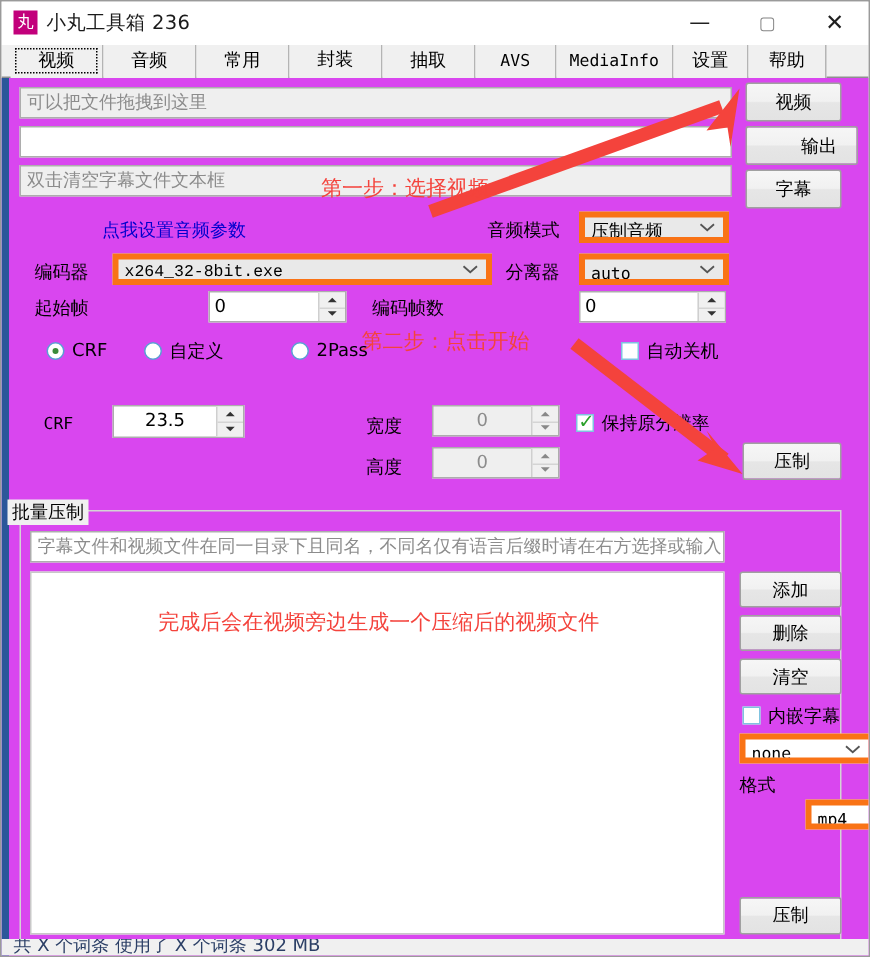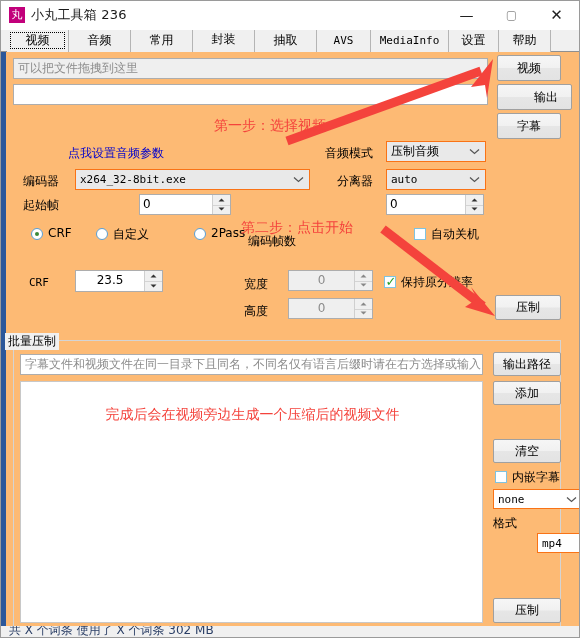--- a/index.html
+++ b/index.html
@@ -90,21 +90,21 @@
   .tab.mono { font-family: "DejaVu Sans Mono", "Liberation Mono", monospace; font-size: 11px; }
   .tab.selected .focusring {
     position: absolute; left: 3px; top: 2px; right: 3px; bottom: 3px;
     border: 1px dotted #000;
   }
   .tab.selected { background: #f0f0f0; }
 
   .clientarea {
     position: absolute; left: 0; top: 51px;
     width: 580px; height: 587px;
-    background: #fdba74;
+    background: #d946ef;
   }
   .leftrail {
     position: absolute; left: 0; top: 0;
     width: 5px; height: 587px;
     background: #2b579a;
   }
 
   
   .textbox {
     position: absolute;
@@ -129,21 +129,21 @@
     background: linear-gradient(to bottom, #f6f6f6 0%, #f1f1f1 48%, #e6e6e6 52%, #e3e3e3 100%);
     font-size: 12px;
     text-align: center;
     color: #000;
     cursor: default;
   }
 
   .combo {
     position: absolute;
     box-sizing: border-box;
-    border: 1px solid #f97316;
+    border: 4px solid #f97316;
     background: #e9e9e9;
     font-size: 12px;
     color: #000;
     padding: 0 4px;
     line-height: 19px;
     overflow: hidden;
     white-space: nowrap;
   }
   .combo.white { background: #ffffff; }
   .combo.mono { font-family: "DejaVu Sans Mono", "Liberation Mono", monospace; font-size: 11px; }
@@ -342,38 +342,39 @@
     <div class="textbox hint" style="left:12px; top:6px; width:475px; height:21px;">可以把文件拖拽到这里</div>
     <div class="btn" style="left:496px; top:3px; width:64px; height:26px; line-height:24px;">
       <span>视频</span>
     </div>
 
     <div class="textbox" style="left:12px; top:32px; width:475px; height:21px;"></div>
     <div class="btn" style="left:496px; top:32px; width:75px; height:26px; line-height:24px;padding-left:23px;">
       <span>输出</span>
     </div>
 
+    <div class="textbox hint" style="left:12px; top:58px; width:475px; height:21px;">双击清空字幕文件文本框</div>
     <div class="btn" style="left:496px; top:61px; width:64px; height:26px; line-height:24px;">
       <span>字幕</span>
     </div>
 
     <div class="linklabel" style="left:67px; top:93px;">点我设置音频参数</div>
 
     <div class="label" style="left:324px; top:93px;">音频模式</div>
     <div class="combo" style="left:385px; top:89px; width:100px; height:21px;">
       <span>压制音频</span>
       <span class="arrow">
         <svg width="11" height="7" viewBox="0 0 11 7">
             <path d="M1 1.5 L5.5 5.5 L10 1.5" stroke="#555" stroke-width="1.2" fill="none"></path>
           </svg>
       </span>
     </div>
 
     <div class="label" style="left:22px; top:121px;">编码器</div>
-    <div class="combo mono" style="left:74px; top:117px; width:235px; height:21px;">
+    <div class="combo mono" style="left:74px; top:117px; width:253px; height:21px;font-family:Liberation Mono, monospace;">
       <span>x264_32-8bit.exe</span>
       <span class="arrow">
         <svg width="11" height="7" viewBox="0 0 11 7">
             <path d="M1 1.5 L5.5 5.5 L10 1.5" stroke="#555" stroke-width="1.2" fill="none"></path>
           </svg>
       </span>
     </div>
 
     <div class="label" style="left:336px; top:121px;">分离器</div>
     <div class="combo mono" style="left:385px; top:117px; width:100px; height:21px;">
@@ -395,21 +396,21 @@
             </svg>
         </div>
         <div class="dn">
           <svg width="7" height="4" viewBox="0 0 7 4">
               <path d="M0.5 0.5 L3.5 3.5 L6.5 0.5 Z" fill="#333"></path>
             </svg>
         </div>
       </div>
     </div>
 
-    <div class="label" style="left:247px; top:145px;margin-top:36px;">编码帧数</div>
+    <div class="label" style="left:247px; top:145px;">编码帧数</div>
     <div class="spin" style="left:385px; top:142px; width:98px; height:21px;">
       <div class="val">0</div>
       <div class="btns">
         <div class="up">
           <svg width="7" height="4" viewBox="0 0 7 4">
               <path d="M0.5 3.5 L3.5 0.5 L6.5 3.5 Z" fill="#333"></path>
             </svg>
         </div>
         <div class="dn">
           <svg width="7" height="4" viewBox="0 0 7 4">
@@ -503,25 +504,25 @@
 
     <div class="groupbox" style="left:12px; top:288px; width:548px; height:291px;"></div>
     <div class="grouptitle" style="left:4px; top:281px;">批量压制</div>
 
     <div class="textbox hintwhite" style="left:19px; top:302px; width:463px; height:21px;">字幕文件和视频文件在同一目录下且同名，不同名仅有语言后缀时请在右方选择或输入</div>
 
     <div class="listbox" style="left:19px; top:329px; width:463px; height:242px;">
       <div class="anno" style="left:0; top:24px; width:463px; text-align:center; position:absolute;">完成后会在视频旁边生成一个压缩后的视频文件</div>
     </div>
 
-    <div class="btn" style="left:492px; top:300px; width:68px; height:24px; line-height:22px;">
-      <span>输出路径</span>
-    </div>
     <div class="btn" style="left:492px; top:329px; width:68px; height:24px; line-height:22px;">
       <span>添加</span>
+    </div>
+    <div class="btn" style="left:492px; top:358px; width:68px; height:24px; line-height:22px;">
+      <span>删除</span>
     </div>
     <div class="btn" style="left:492px; top:387px; width:68px; height:24px; line-height:22px;">
       <span>清空</span>
     </div>
 
     <div class="chk" style="left:494px; top:417px;">
       <span class="box"></span>
       <span class="txt">内嵌字幕</span>
     </div>
 

